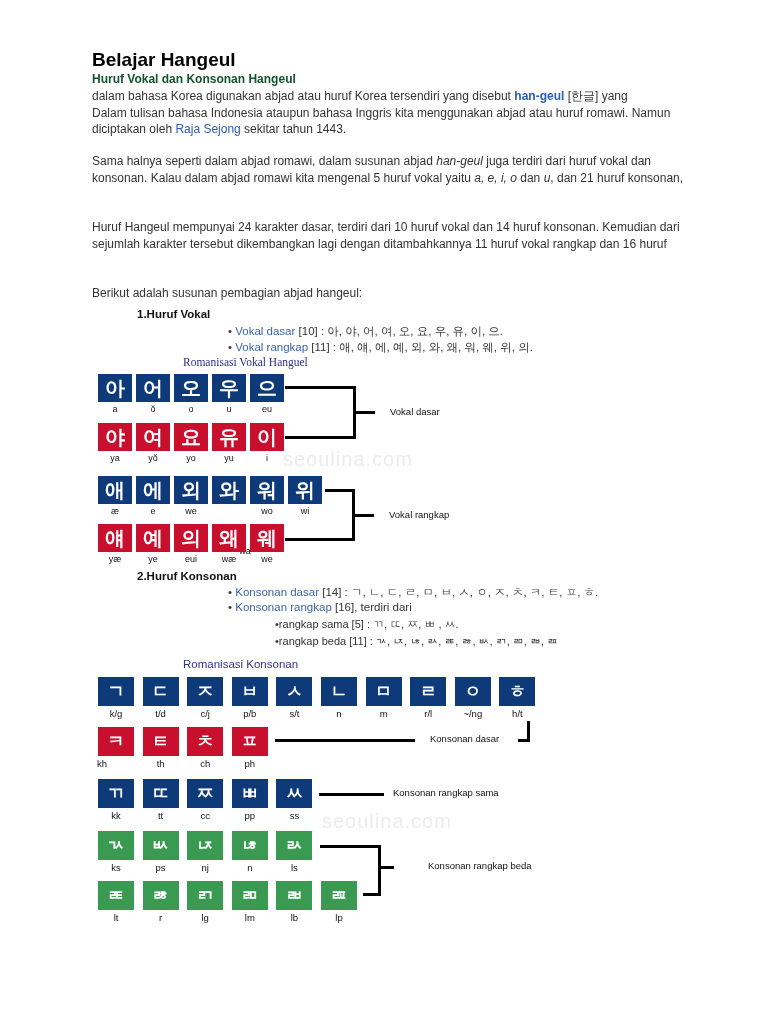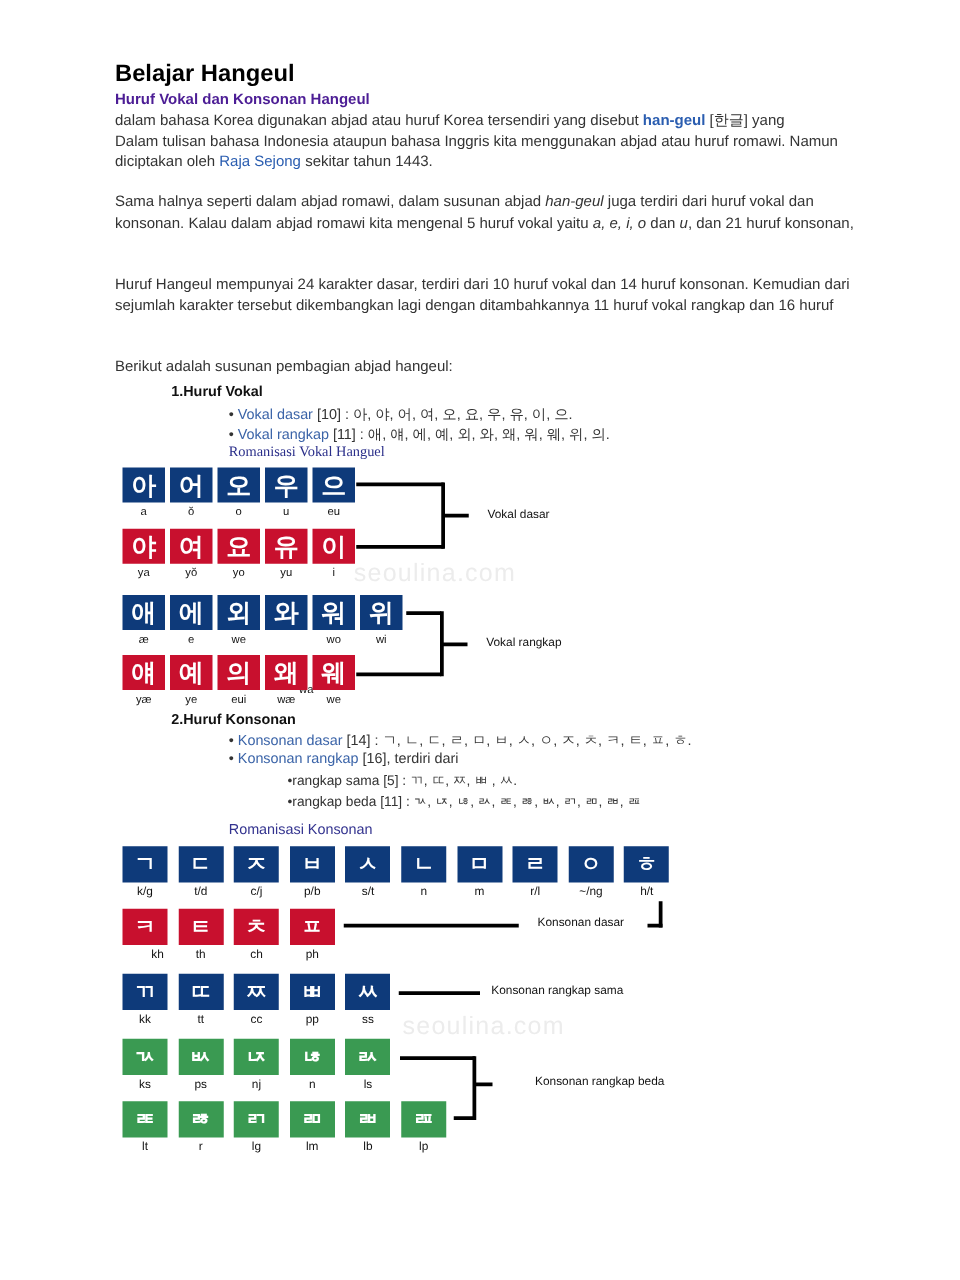--- a/index.html
+++ b/index.html
@@ -1,27 +1,27 @@
 <!DOCTYPE html>
 <html><head>
 <meta charset="utf-8">
 <style>
   html, body { margin:0; padding:0; background:#ffffff; }
   body { width:768px; height:1024px; position:relative; overflow:hidden;
          font-family:"Liberation Sans", sans-serif; color:#333333; }
   .abs { position:absolute; }
   .title { left:92px; top:49px; font-size:19px; font-weight:bold; color:#000; }
-  .subtitle { left:92px; top:72px; font-size:12px; font-weight:bold; color:#4c1d95; }
+  .subtitle { left:92px; top:72px; font-size:12px; font-weight:bold; color:#14532d; }
   .para { left:92px; width:640px; font-size:12px; line-height:16.5px; color:#333; }
   .link-blue { color:#2a5db0; }
   .link-bold { color:#2a5db0; font-weight:bold; }
   .u { text-decoration:underline; }
   .i { font-style:italic; }
   .sec-head { font-size:11.5px; font-weight:bold; color:#111; }
-  .bullet { font-size:11.5px; color:#333; white-space:nowrap; }
+  .bullet { font-size:11.5px; color:#333; white-space:nowrap;margin-left:45px; }
   .bullet .lb { color:#3b64a8; }
   .roman-caption { font-family:"Liberation Serif", serif; font-size:11.5px; color:#2b2f8a; }
   .roman-caption2 { font-size:11.5px; color:#33338f; }
   .tile { position:absolute; width:34px; height:28px; color:#fff; display:flex; align-items:center;
           justify-content:center; font-size:20px; font-weight:bold; font-family:"DejaVu Sans", sans-serif; }
   .blue { background:#0e3a7a; }
   .red { background:#c8102e; }
   .green { background:#3a9a52; }
   .ctile { position:absolute; width:36px; height:29px; color:#fff; display:flex; align-items:center;
            justify-content:center; font-size:17px; font-weight:bold; font-family:"DejaVu Sans", sans-serif; }
@@ -141,21 +141,21 @@
     <div class="clbl" style="left: 321px; top: 708px;">n</div>
     <div class="ctile blue" style="left: 365.6px; top: 677px;">ㅁ</div>
     <div class="clbl" style="left: 365.6px; top: 708px;">m</div>
     <div class="ctile blue" style="left: 410.2px; top: 677px;">ㄹ</div>
     <div class="clbl" style="left: 410.2px; top: 708px;">r/l</div>
     <div class="ctile blue" style="left: 454.8px; top: 677px;">ㅇ</div>
     <div class="clbl" style="left: 454.8px; top: 708px;">~/ng</div>
     <div class="ctile blue" style="left: 499.4px; top: 677px;">ㅎ</div>
     <div class="clbl" style="left: 499.4px; top: 708px;">h/t</div>
     <div class="ctile red" style="left: 98px; top: 727px;">ㅋ</div>
-    <div class="clbl" style="left: 108px; top: 758px;">kh</div>
+    <div class="clbl" style="left: 84px; top: 758px;">kh</div>
     <div class="ctile red" style="left: 142.6px; top: 727px;">ㅌ</div>
     <div class="clbl" style="left: 142.6px; top: 758px;">th</div>
     <div class="ctile red" style="left: 187.2px; top: 727px;">ㅊ</div>
     <div class="clbl" style="left: 187.2px; top: 758px;">ch</div>
     <div class="ctile red" style="left: 231.8px; top: 727px;">ㅍ</div>
     <div class="clbl" style="left: 231.8px; top: 758px;">ph</div>
     <div class="ctile blue" style="left: 98px; top: 779px;">ㄲ</div>
     <div class="clbl" style="left: 98px; top: 810px;">kk</div>
     <div class="ctile blue" style="left: 142.6px; top: 779px;">ㄸ</div>
     <div class="clbl" style="left: 142.6px; top: 810px;">tt</div>

